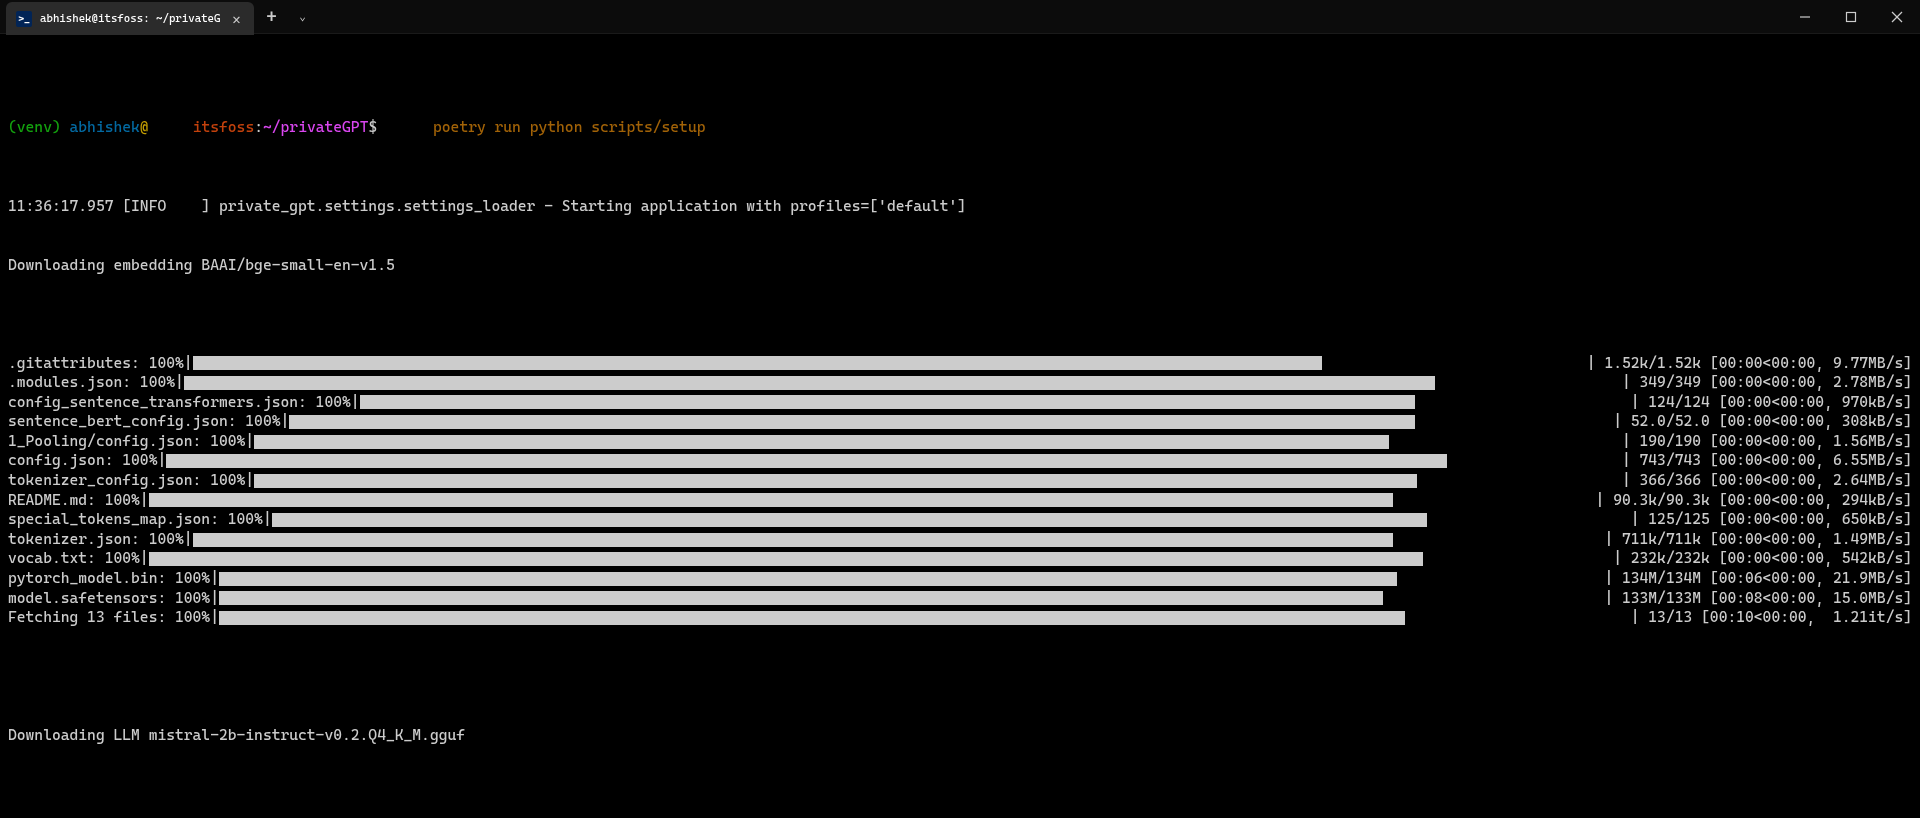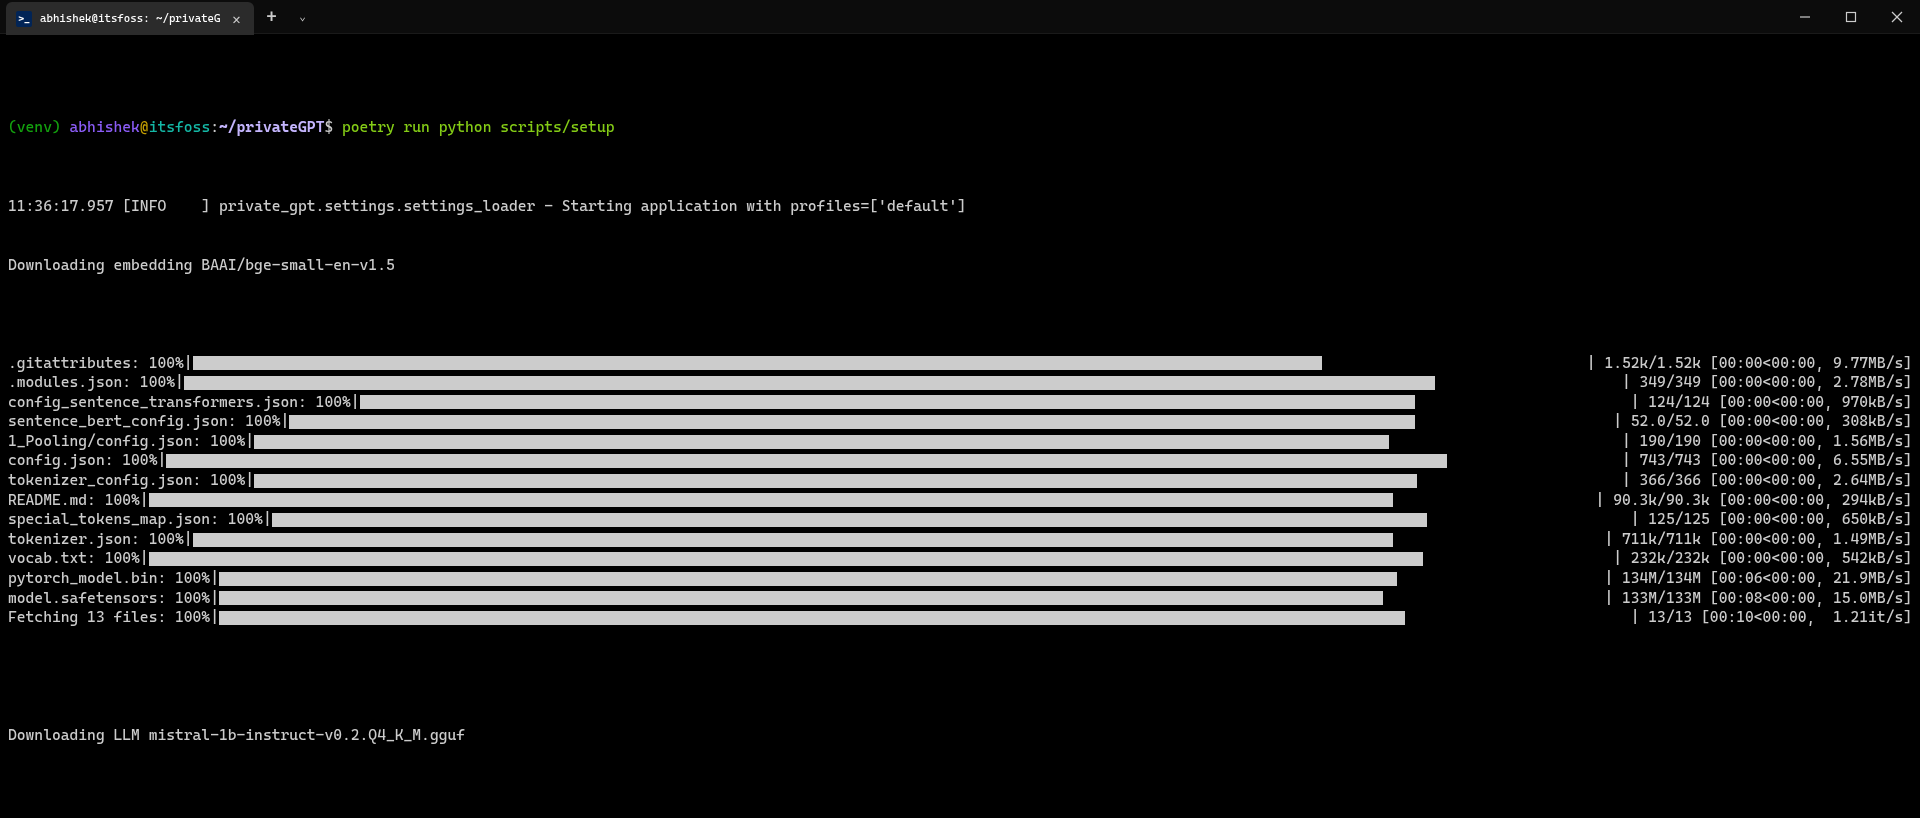--- a/index.html
+++ b/index.html
@@ -47,27 +47,27 @@
     padding: 6px 8px 40px 8px;
     line-height: 19.6px;
     white-space: pre;
     color: #ccc;
     position: relative;
   }
   .line { white-space: pre; font-family: inherit; }
 
   
   .venv { color: #13a10e; }
-  .user { color: #8b5cf6; }
+  .user { color: #0369a1; }
   .at   { color: #c19c00; }
-  .host { color: #14b8a6; }
+  .host { color: #c2410c; padding-left: 44px; }
   .colon{ color: #ccc; }
-  .path { color: #c4b5fd; font-weight: bold; }
+  .path { color: #d946ef; }
   .dollar{ color: #ccc; }
-  .cmd  { color: #84cc16; }
+  .cmd  { color: #a16207; margin-left: 47px; }
 
   
   .prow { display: flex; align-items: stretch; height: 19.6px; }
   .plabel { color:#ccc; white-space: pre; }
   .pbar-outer { flex: 1; display:flex; align-items:center; }
   .pbar { height: 14px; background:#ccc; width:100%; }
   .pstats { color:#ccc; white-space: pre; text-align: right; }
 </style>
 </head>
 <body>
@@ -107,21 +107,21 @@
   <div class="line"><span class="venv">(venv) </span><span class="user">abhishek</span><span class="at">@</span><span class="host">itsfoss</span><span class="colon">:</span><span class="path">~/privateGPT</span><span class="dollar">$ </span><span class="cmd">poetry run python scripts/setup</span></div>
 
   <div class="line">11:36:17.957 [INFO    ] private_gpt.settings.settings_loader - Starting application with profiles=['default']</div>
   <div class="line">Downloading embedding BAAI/bge-small-en-v1.5</div>
 
   
   <div id="progress-embed"><div class="prow"><span class="plabel">.gitattributes: 100%</span><span class="plabel">|</span><span class="pbar-outer"><span class="pbar" style="width:81%"></span></span><span class="pstats">| 1.52k/1.52k [00:00&lt;00:00, 9.77MB/s]</span></div><div class="prow"><span class="plabel">.modules.json: 100%</span><span class="plabel">|</span><span class="pbar-outer"><span class="pbar" style="width:87%"></span></span><span class="pstats">| 349/349 [00:00&lt;00:00, 2.78MB/s]</span></div><div class="prow"><span class="plabel">config_sentence_transformers.json: 100%</span><span class="plabel">|</span><span class="pbar-outer"><span class="pbar" style="width:83%"></span></span><span class="pstats">| 124/124 [00:00&lt;00:00, 970kB/s]</span></div><div class="prow"><span class="plabel">sentence_bert_config.json: 100%</span><span class="plabel">|</span><span class="pbar-outer"><span class="pbar" style="width:85%"></span></span><span class="pstats">| 52.0/52.0 [00:00&lt;00:00, 308kB/s]</span></div><div class="prow"><span class="plabel">1_Pooling/config.json: 100%</span><span class="plabel">|</span><span class="pbar-outer"><span class="pbar" style="width:83%"></span></span><span class="pstats">| 190/190 [00:00&lt;00:00, 1.56MB/s]</span></div><div class="prow"><span class="plabel">config.json: 100%</span><span class="plabel">|</span><span class="pbar-outer"><span class="pbar" style="width:88%"></span></span><span class="pstats">| 743/743 [00:00&lt;00:00, 6.55MB/s]</span></div><div class="prow"><span class="plabel">tokenizer_config.json: 100%</span><span class="plabel">|</span><span class="pbar-outer"><span class="pbar" style="width:85%"></span></span><span class="pstats">| 366/366 [00:00&lt;00:00, 2.64MB/s]</span></div><div class="prow"><span class="plabel">README.md: 100%</span><span class="plabel">|</span><span class="pbar-outer"><span class="pbar" style="width:86%"></span></span><span class="pstats">| 90.3k/90.3k [00:00&lt;00:00, 294kB/s]</span></div><div class="prow"><span class="plabel">special_tokens_map.json: 100%</span><span class="plabel">|</span><span class="pbar-outer"><span class="pbar" style="width:85%"></span></span><span class="pstats">| 125/125 [00:00&lt;00:00, 650kB/s]</span></div><div class="prow"><span class="plabel">tokenizer.json: 100%</span><span class="plabel">|</span><span class="pbar-outer"><span class="pbar" style="width:85%"></span></span><span class="pstats">| 711k/711k [00:00&lt;00:00, 1.49MB/s]</span></div><div class="prow"><span class="plabel">vocab.txt: 100%</span><span class="plabel">|</span><span class="pbar-outer"><span class="pbar" style="width:87%"></span></span><span class="pstats">| 232k/232k [00:00&lt;00:00, 542kB/s]</span></div><div class="prow"><span class="plabel">pytorch_model.bin: 100%</span><span class="plabel">|</span><span class="pbar-outer"><span class="pbar" style="width:85%"></span></span><span class="pstats">| 134M/134M [00:06&lt;00:00, 21.9MB/s]</span></div><div class="prow"><span class="plabel">model.safetensors: 100%</span><span class="plabel">|</span><span class="pbar-outer"><span class="pbar" style="width:84%"></span></span><span class="pstats">| 133M/133M [00:08&lt;00:00, 15.0MB/s]</span></div><div class="prow"><span class="plabel">Fetching 13 files: 100%</span><span class="plabel">|</span><span class="pbar-outer"><span class="pbar" style="width:84%"></span></span><span class="pstats">| 13/13 [00:10&lt;00:00,  1.21it/s]</span></div></div>
 
   
 
-  <div class="line">Downloading LLM mistral-1b-instruct-v0.2.Q4_K_M.gguf</div>
+  <div class="line">Downloading LLM mistral-2b-instruct-v0.2.Q4_K_M.gguf</div>
 
   
   
 
   
   
 
   
 
   

